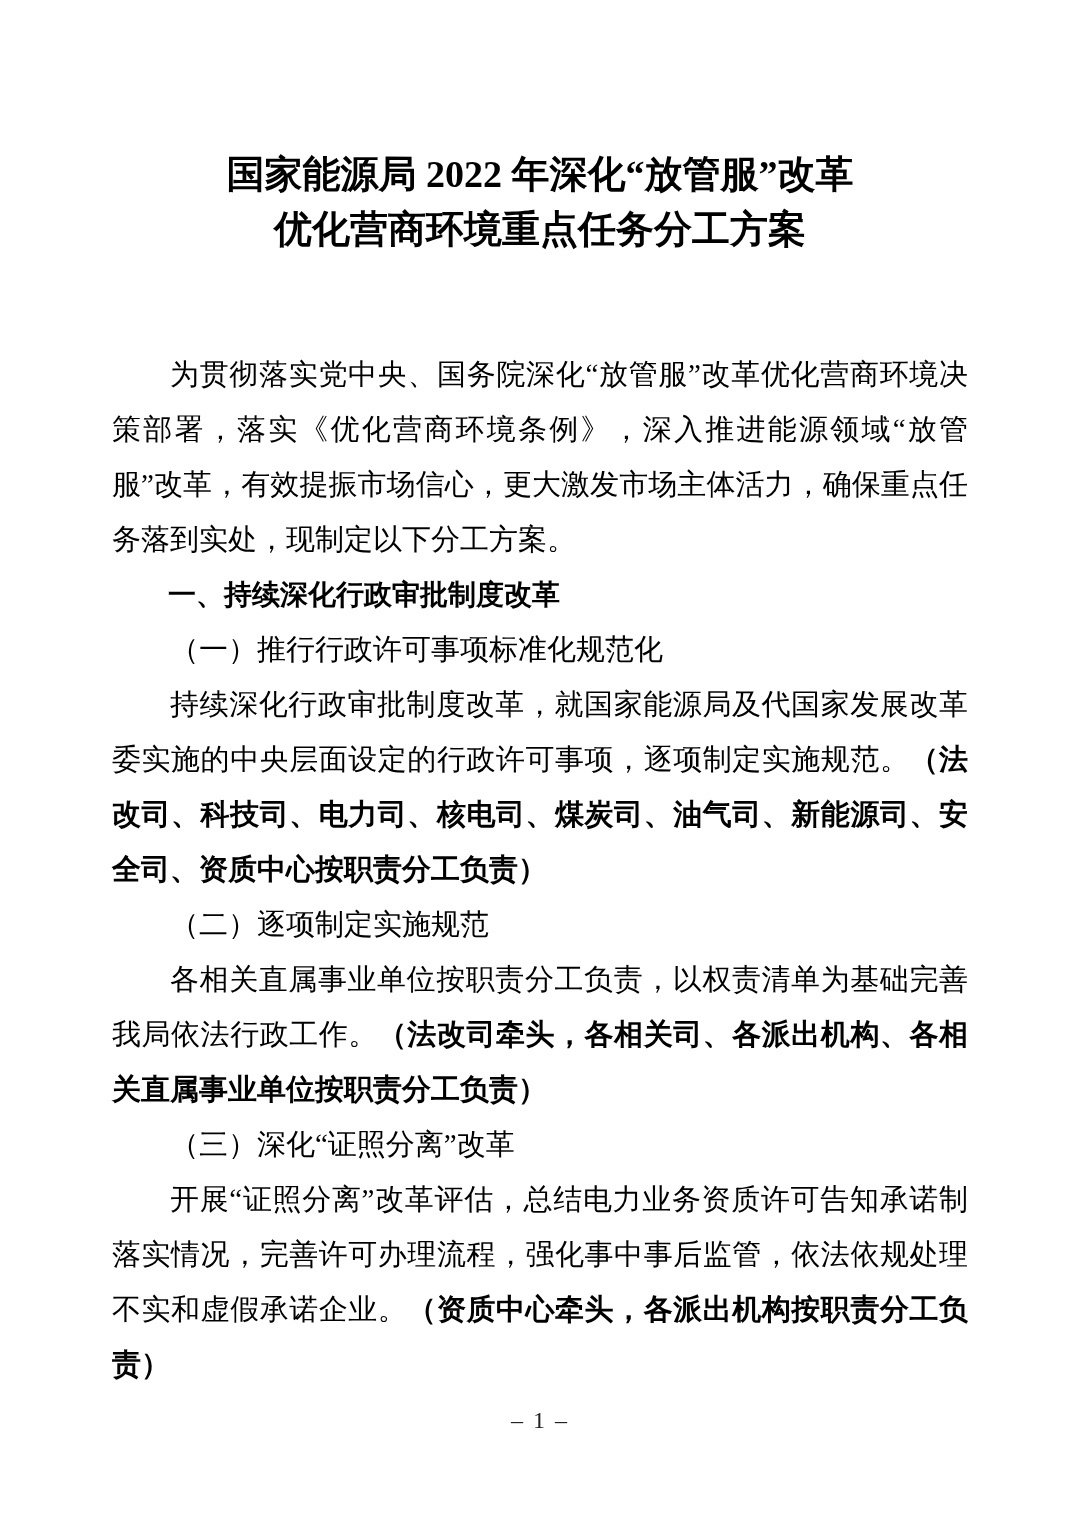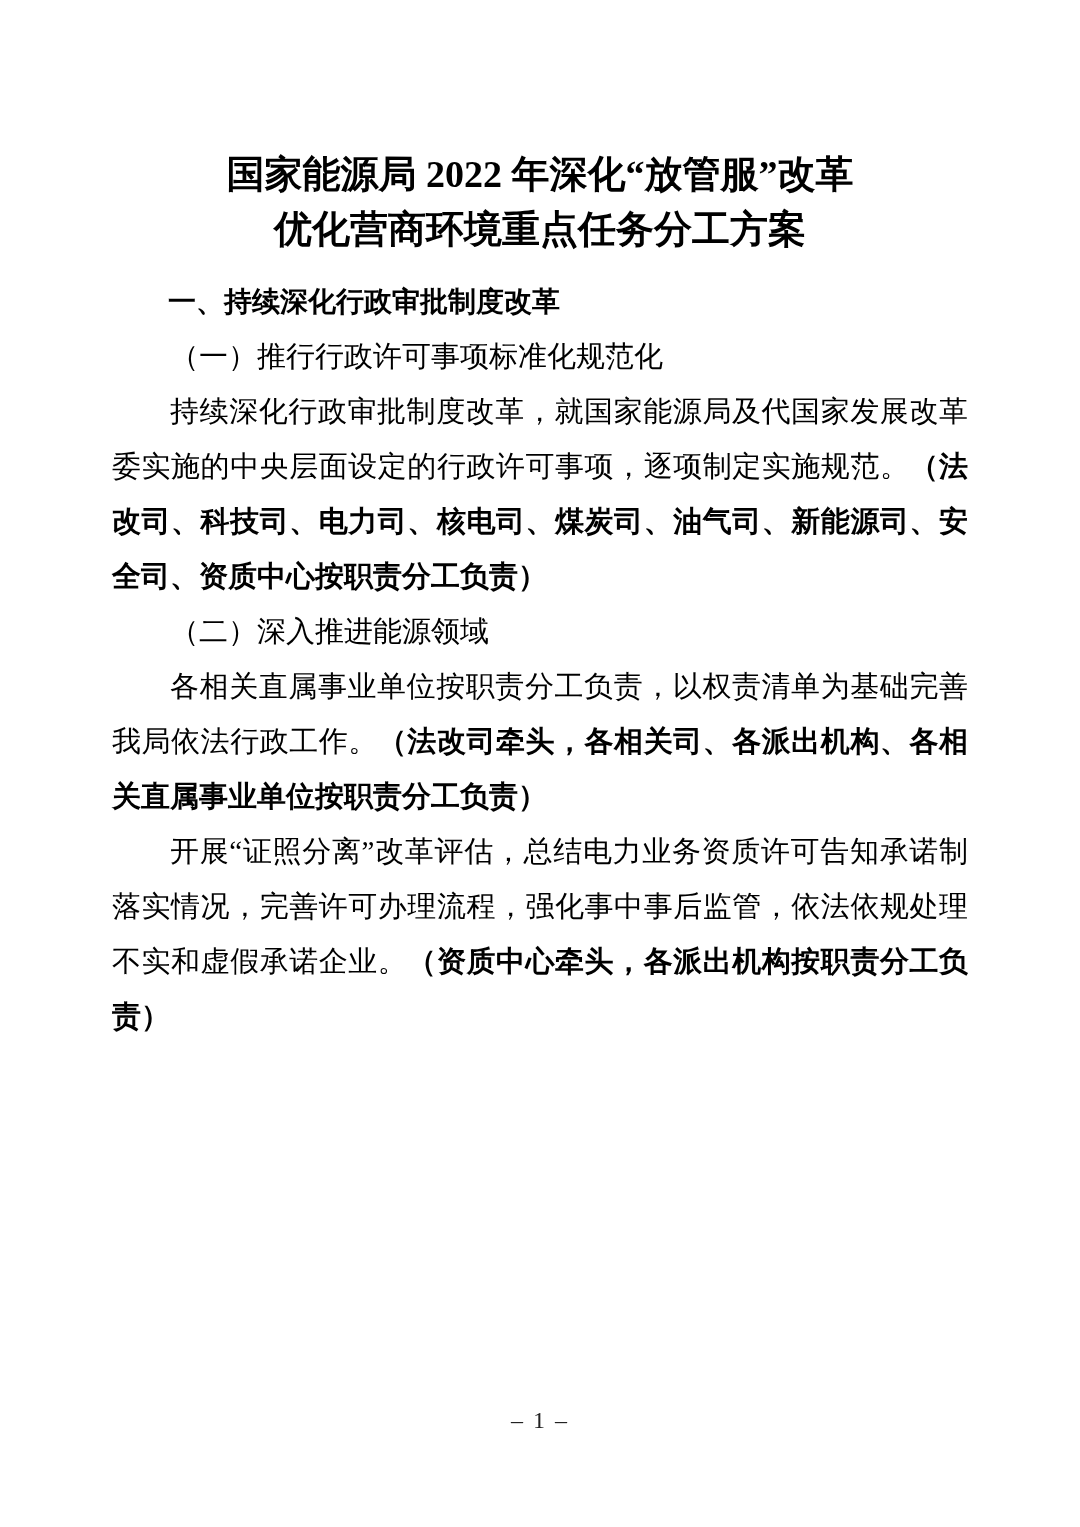--- a/index.html
+++ b/index.html
@@ -72,28 +72,30 @@
 </head>
 <body>
 
 <div class="page">
 
   <h1 class="doc-title">
     <span class="title-line">国家能源局 2022 年深化“放管服”改革</span>
     <span class="title-line">优化营商环境重点任务分工方案</span>
   </h1>
 
+  <p class="body-para intro">为贯彻落实党中央、国务院深化“放管服”改革优化营商环境决策部署，落实《优化营商环境条例》，深入推进能源领域“放管服”改革，有效提振市场信心，更大激发市场主体活力，确保重点任务落到实处，现制定以下分工方案。</p>
 
   <h2 class="section-heading">一、持续深化行政审批制度改革</h2>
 
   <h3 class="subsection-heading">（一）推行行政许可事项标准化规范化</h3>
   <p class="body-para"><span>持续深化行政审批制度改革，就国家能源局及代国家发展改革委实施的中央层面设定的行政许可事项，逐项制定实施规范。</span><span class="assignment">（法改司、科技司、电力司、核电司、煤炭司、油气司、新能源司、安全司、资质中心按职责分工负责）</span></p>
 
-  <h3 class="subsection-heading">（二）深入推进能源领域</h3>
+  <h3 class="subsection-heading">（二）逐项制定实施规范</h3>
   <p class="body-para"><span>各相关直属事业单位按职责分工负责，以权责清单为基础完善我局依法行政工作。</span><span class="assignment">（法改司牵头，各相关司、各派出机构、各相关直属事业单位按职责分工负责）</span></p>
 
+  <h3 class="subsection-heading">（三）深化“证照分离”改革</h3>
   <p class="body-para"><span>开展“证照分离”改革评估，总结电力业务资质许可告知承诺制落实情况，完善许可办理流程，强化事中事后监管，依法依规处理不实和虚假承诺企业。</span><span class="assignment">（资质中心牵头，各派出机构按职责分工负责）</span></p>
 
   <div class="footer">
     <span>– 1 –</span>
   </div>
 
 </div>
 
 </body></html>

